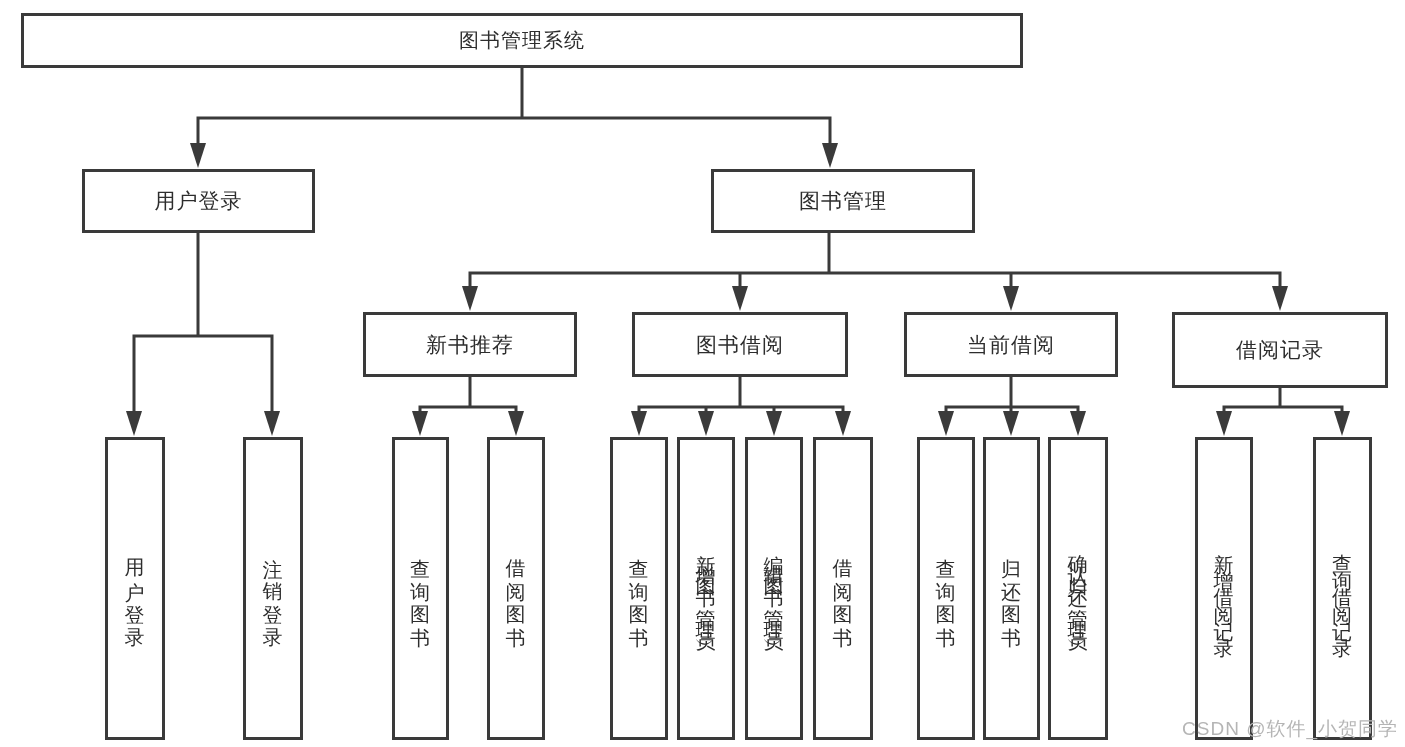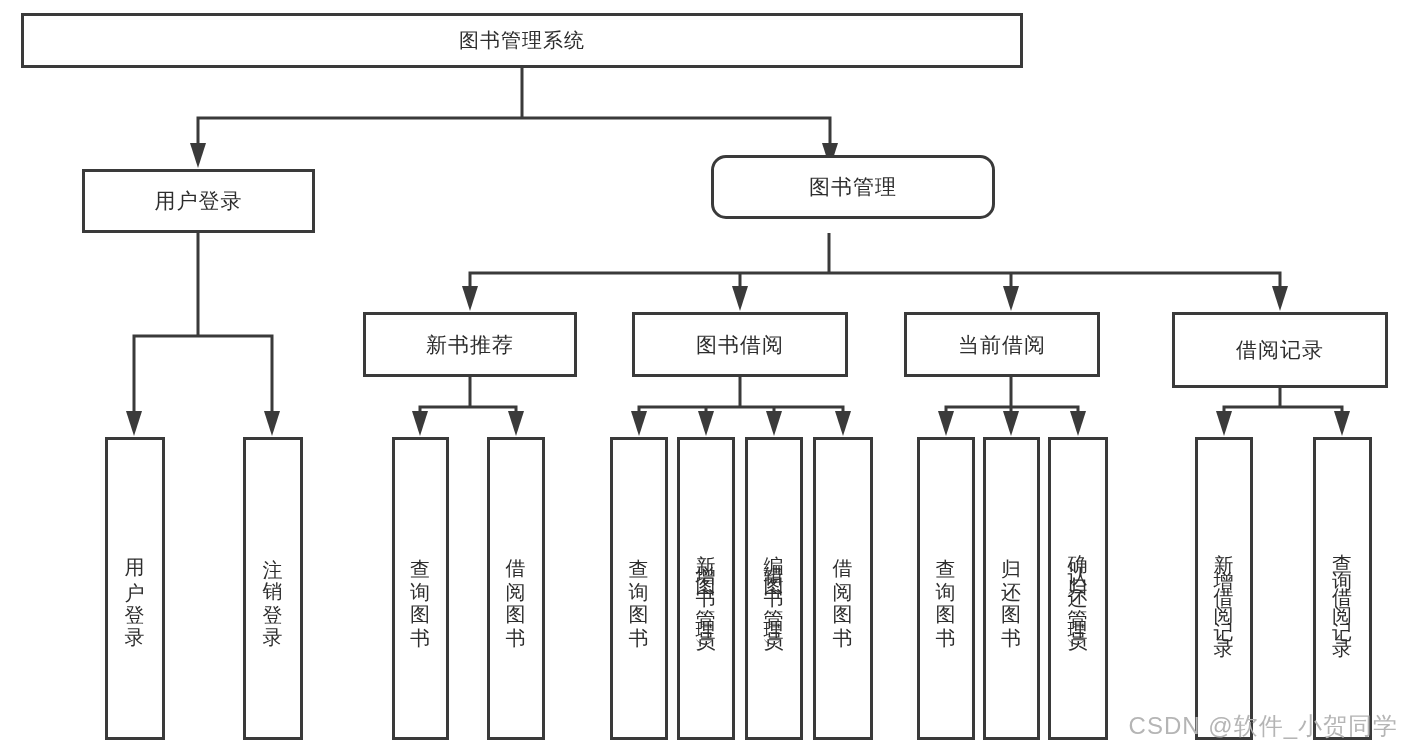--- a/index.html
+++ b/index.html
@@ -55,21 +55,21 @@
     color:var(--text);
     white-space:nowrap;
   }
   .sp4 span{letter-spacing:23px;}
   .sp6 span{letter-spacing:17px;}
   .sp9 span{letter-spacing:11px;}
   #watermark{
     position:absolute;
     right:7px;
     bottom:5px;
-    font-size:24px;
+    font-size:19px;
     color:var(--watermark);
     letter-spacing:1px;
     white-space:nowrap;
     z-index:5;
   }
 </style>
 </head>
 <body>
 
 <div id="canvas">
@@ -106,25 +106,25 @@
     <polygon points="1070,411 1086,411 1078,436"></polygon>
 
     <path d="M1280,377 V408.5 M1222.5,407 H1343.5 M1224,407 V414 M1342,407 V414"></path>
     <polygon points="1216,411 1232,411 1224,436"></polygon>
     <polygon points="1334,411 1350,411 1342,436"></polygon>
   </svg>
 
   <div class="hbox root-box" style="left:21px;top:13px;width:1002px;height:55px;text-align:right;">图书管理系统</div>
 
   <div class="hbox" style="left:82px;top:169px;width:233px;height:64px;">用户登录</div>
-  <div class="hbox" style="left:711px;top:155px;width:284px;height:64px;border-radius:15px;">图书管理</div>
+  <div class="hbox" style="left:711px;top:169px;width:264px;height:64px;">图书管理</div>
 
   <div class="hbox" style="left:363px;top:312px;width:214px;height:65px;">新书推荐</div>
   <div class="hbox" style="left:632px;top:312px;width:216px;height:65px;">图书借阅</div>
-  <div class="hbox" style="left:904px;top:312px;width:196px;height:65px;">当前借阅</div>
+  <div class="hbox" style="left:904px;top:312px;width:214px;height:65px;">当前借阅</div>
   <div class="hbox" style="left:1172px;top:312px;width:216px;height:76px;">借阅记录</div>
 
   <div class="vbox sp4" style="left:105px;width:60px;">
     <span>用户登录</span>
   </div>
   <div class="vbox sp4" style="left:243px;width:60px;">
     <span>注销登录</span>
   </div>
 
   <div class="vbox sp4" style="left:392px;width:57px;">

